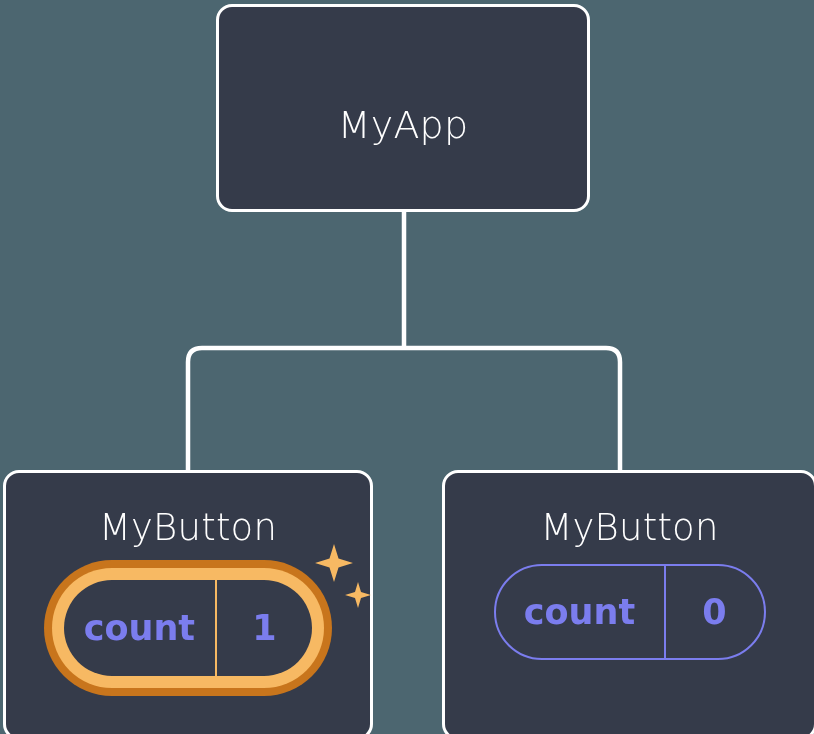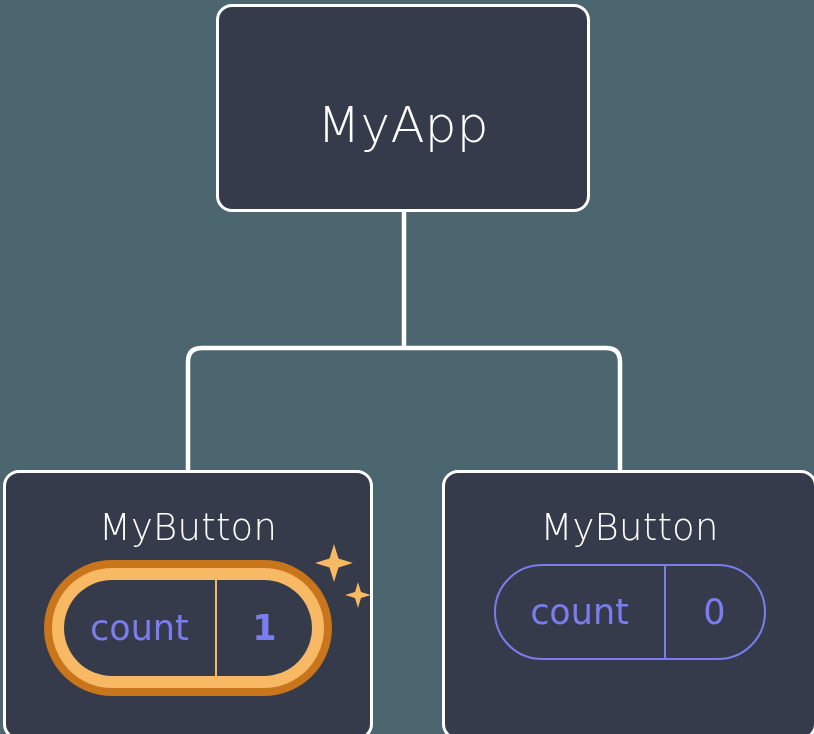--- a/index.html
+++ b/index.html
@@ -67,41 +67,41 @@
   }
 
   .node-title {
     color: #ffffff;
     font-size: 37px;
     font-weight: 300;
     letter-spacing: 0.2px;
     line-height: 1;
     white-space: nowrap;
   }
-  #card-root .node-title { font-size: 50px; margin-top: 33px; }
+  #card-root .node-title { font-size: 38px; margin-top: 33px; }
   .child-title { margin-bottom: 18px; }
 
   
   .state-pill {
     position: relative;
     box-sizing: border-box;
     display: flex;
     align-items: stretch;
     height: 96px;
     border: 2px solid #7b7dee;
     border-radius: 48px;
     background: transparent;
   }
   .pill-key, .pill-val {
     display: flex;
     align-items: center;
     justify-content: center;
     color: #7b7dee;
     font-size: 35px;
-    font-weight: 400;
+    font-weight: 700;
     line-height: 1;
     white-space: nowrap;
   }
   .pill-key { width: 168px; }
   .pill-val { width: 98px; border-left: 2px solid #7b7dee; }
 
   
   .pill-highlight-wrap {
     position: relative;
     width: 288px;

